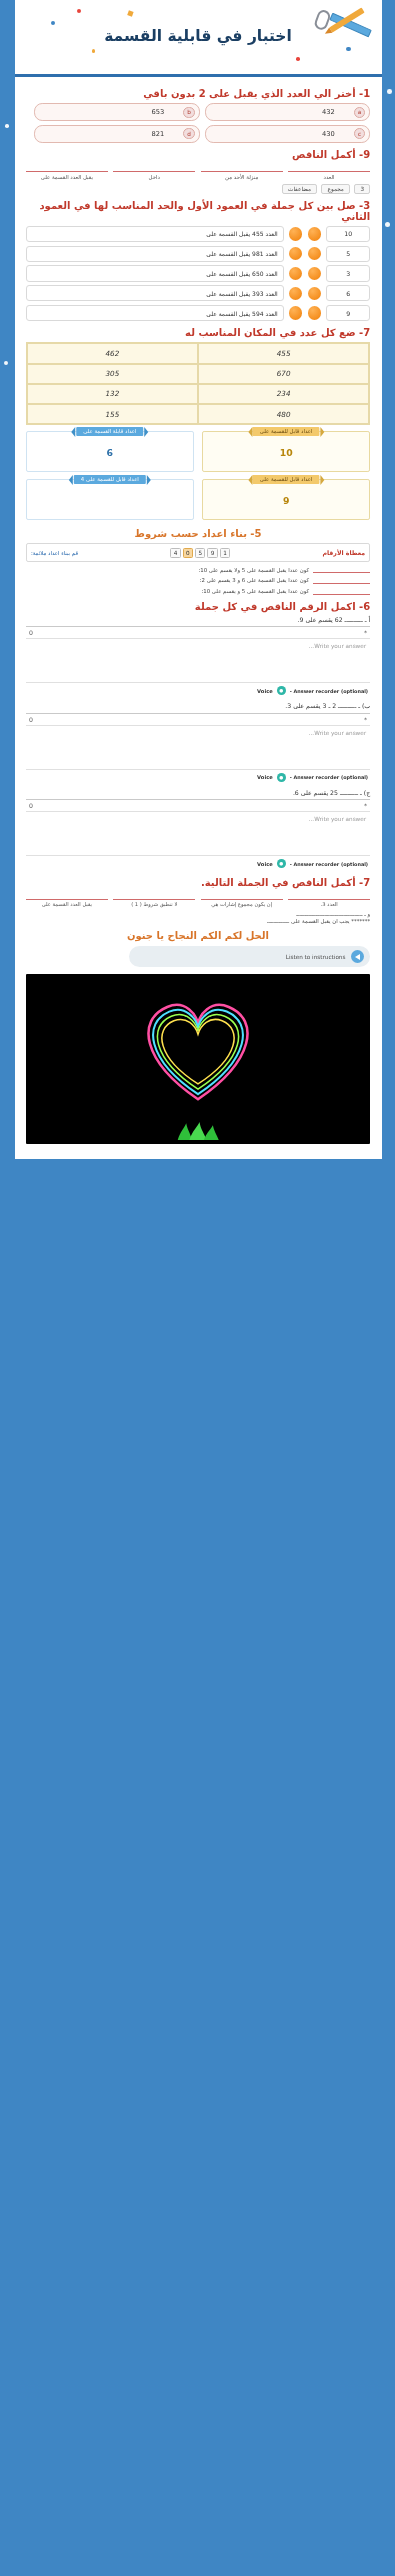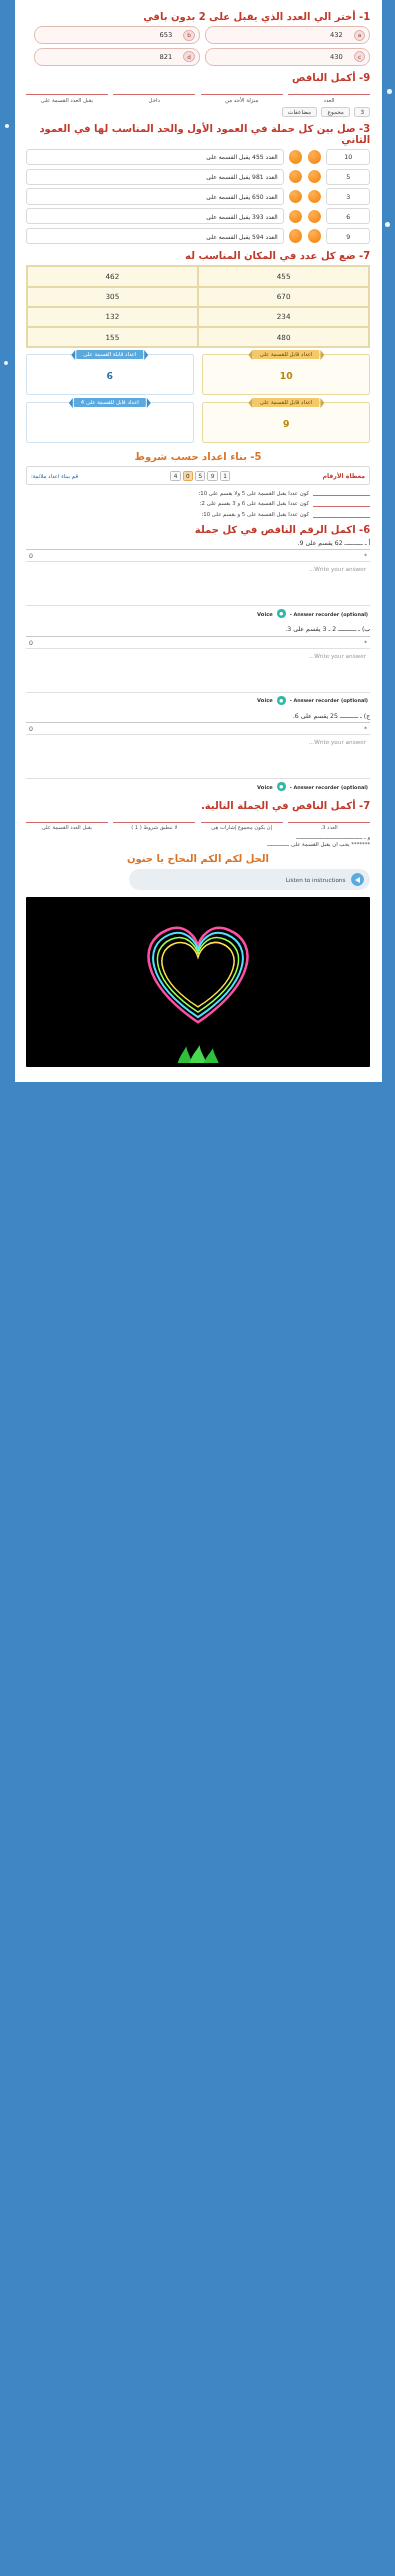--- a/index.html
+++ b/index.html
@@ -62,21 +62,21 @@
   .section { padding: 5.2px 11.3px 2.1px 11.3px; }
   .q-title {
     color:#c0392b; font-size:10px; font-weight:bold; margin: 6.2px 0 4.1px 0;
     text-align:right;
   }
   .q-title.orange { color:#d8752a; }
   
   .mc-grid { display:flex; flex-wrap:wrap; gap:4.1px 5.2px; margin: 2.1px 0 5.2px 0; }
   .mc-item {
     width: 48%;
-    display:flex; align-items:center; gap:11px;
+    display:flex; align-items:center; gap:19px;
     border:0.5px solid #e2b9b0; border-radius:8.2px;
     padding:2.1px 4.1px; background:#fdf6f4;
   }
   .mc-badge {
     width:11.3px;height:11.3px;border-radius:50%; background:#f2dede; color:#b03a2e;
     border:0.5px solid #dca9a2; font-size:5.7px; display:flex;align-items:center;justify-content:center;
     flex:0 0 auto;
   }
   .mc-text { font-size:6.7px; color:#333; }
   
@@ -102,21 +102,21 @@
   }
   .dot-orange {
     width:13.4px;height:13.4px;border-radius:50%;
     background: radial-gradient(circle at 35% 30%, #ffb255, #f08009);
     flex:0 0 auto;
   }
   
   .numgrid { display:grid; grid-template-columns:1fr 1fr; border:0.5px solid #e6d9a8; }
   .numgrid div {
     border:0.5px solid #e6d9a8; background:#fdf8e4; text-align:center;
-    padding:4.6px 0; font-size:7.2px; color:#333;
+    padding:4.6px 0; font-size:7.2px; color:#333;font-style:italic;
   }
   
   .ribbon-grid { display:grid; grid-template-columns:1fr 1fr; gap:7.2px 8.2px; margin:6.2px 0 8.2px; }
   .ribbon-box {
     border:0.5px solid #cfe3f2; background:#fff; border-radius:2.1px;
     padding:11.3px 5.2px 13.4px 5.2px; position:relative; min-height:38px;
     text-align:center;
   }
   .ribbon-box.yellow { border-color:#e8d9a0; background:#fffdf3; }
   .ribbon {
@@ -210,20 +210,34 @@
 
   <div class="side-dots">
     <div class="dot" style="width:4.6px;height:4.6px;background:#f2f7fb;top:89px;right:4.1px;"></div>
     <div class="dot" style="width:3.6px;height:3.6px;background:#f2f7fb;top:124px;left:5.2px;"></div>
     <div class="dot" style="width:5.2px;height:5.2px;background:#f2f7fb;top:222px;right:6.2px;"></div>
     <div class="dot" style="width:4.1px;height:4.1px;background:#f2f7fb;top:361px;left:4.1px;"></div>
   </div>
 
   <div class="sheet">
 
+    <div class="header">
+      <div class="header-deco-left">
+        <div class="ruler"></div>
+        <div class="pencil"></div>
+        <div class="clip"></div>
+      </div>
+      <div class="dot" style="width:4.1px;height:4.1px;background:#e8453c;top:9.3px;left:62px;"></div>
+      <div class="dot" style="width:4.6px;height:4.6px;background:#3f86c4;top:20.6px;left:36px;"></div>
+      <div class="dot" style="width:3.6px;height:3.6px;background:#f0a93b;top:49px;left:77px;"></div>
+      <div class="dot" style="width:3.6px;height:3.6px;background:#e8453c;top:57px;right:82px;"></div>
+      <div class="dot" style="width:4.1px;height:4.1px;background:#3f86c4;top:47px;right:31px;"></div>
+      <div class="sq" style="width:4.6px;height:4.6px;background:#f0a93b;top:11.3px;left:113px;transform:rotate(20deg);"></div>
+      <div class="title">اختبار في قابلية القسمة</div>
+    </div>
 
     <div class="section">
 
       <div class="q-title">1- أختر الي العدد الذي يقبل على 2 بدون باقي</div>
       <div class="mc-grid">
         <div class="mc-item">
           <span class="mc-badge">a</span>
           <span class="mc-text">432</span>
         </div>
         <div class="mc-item">

